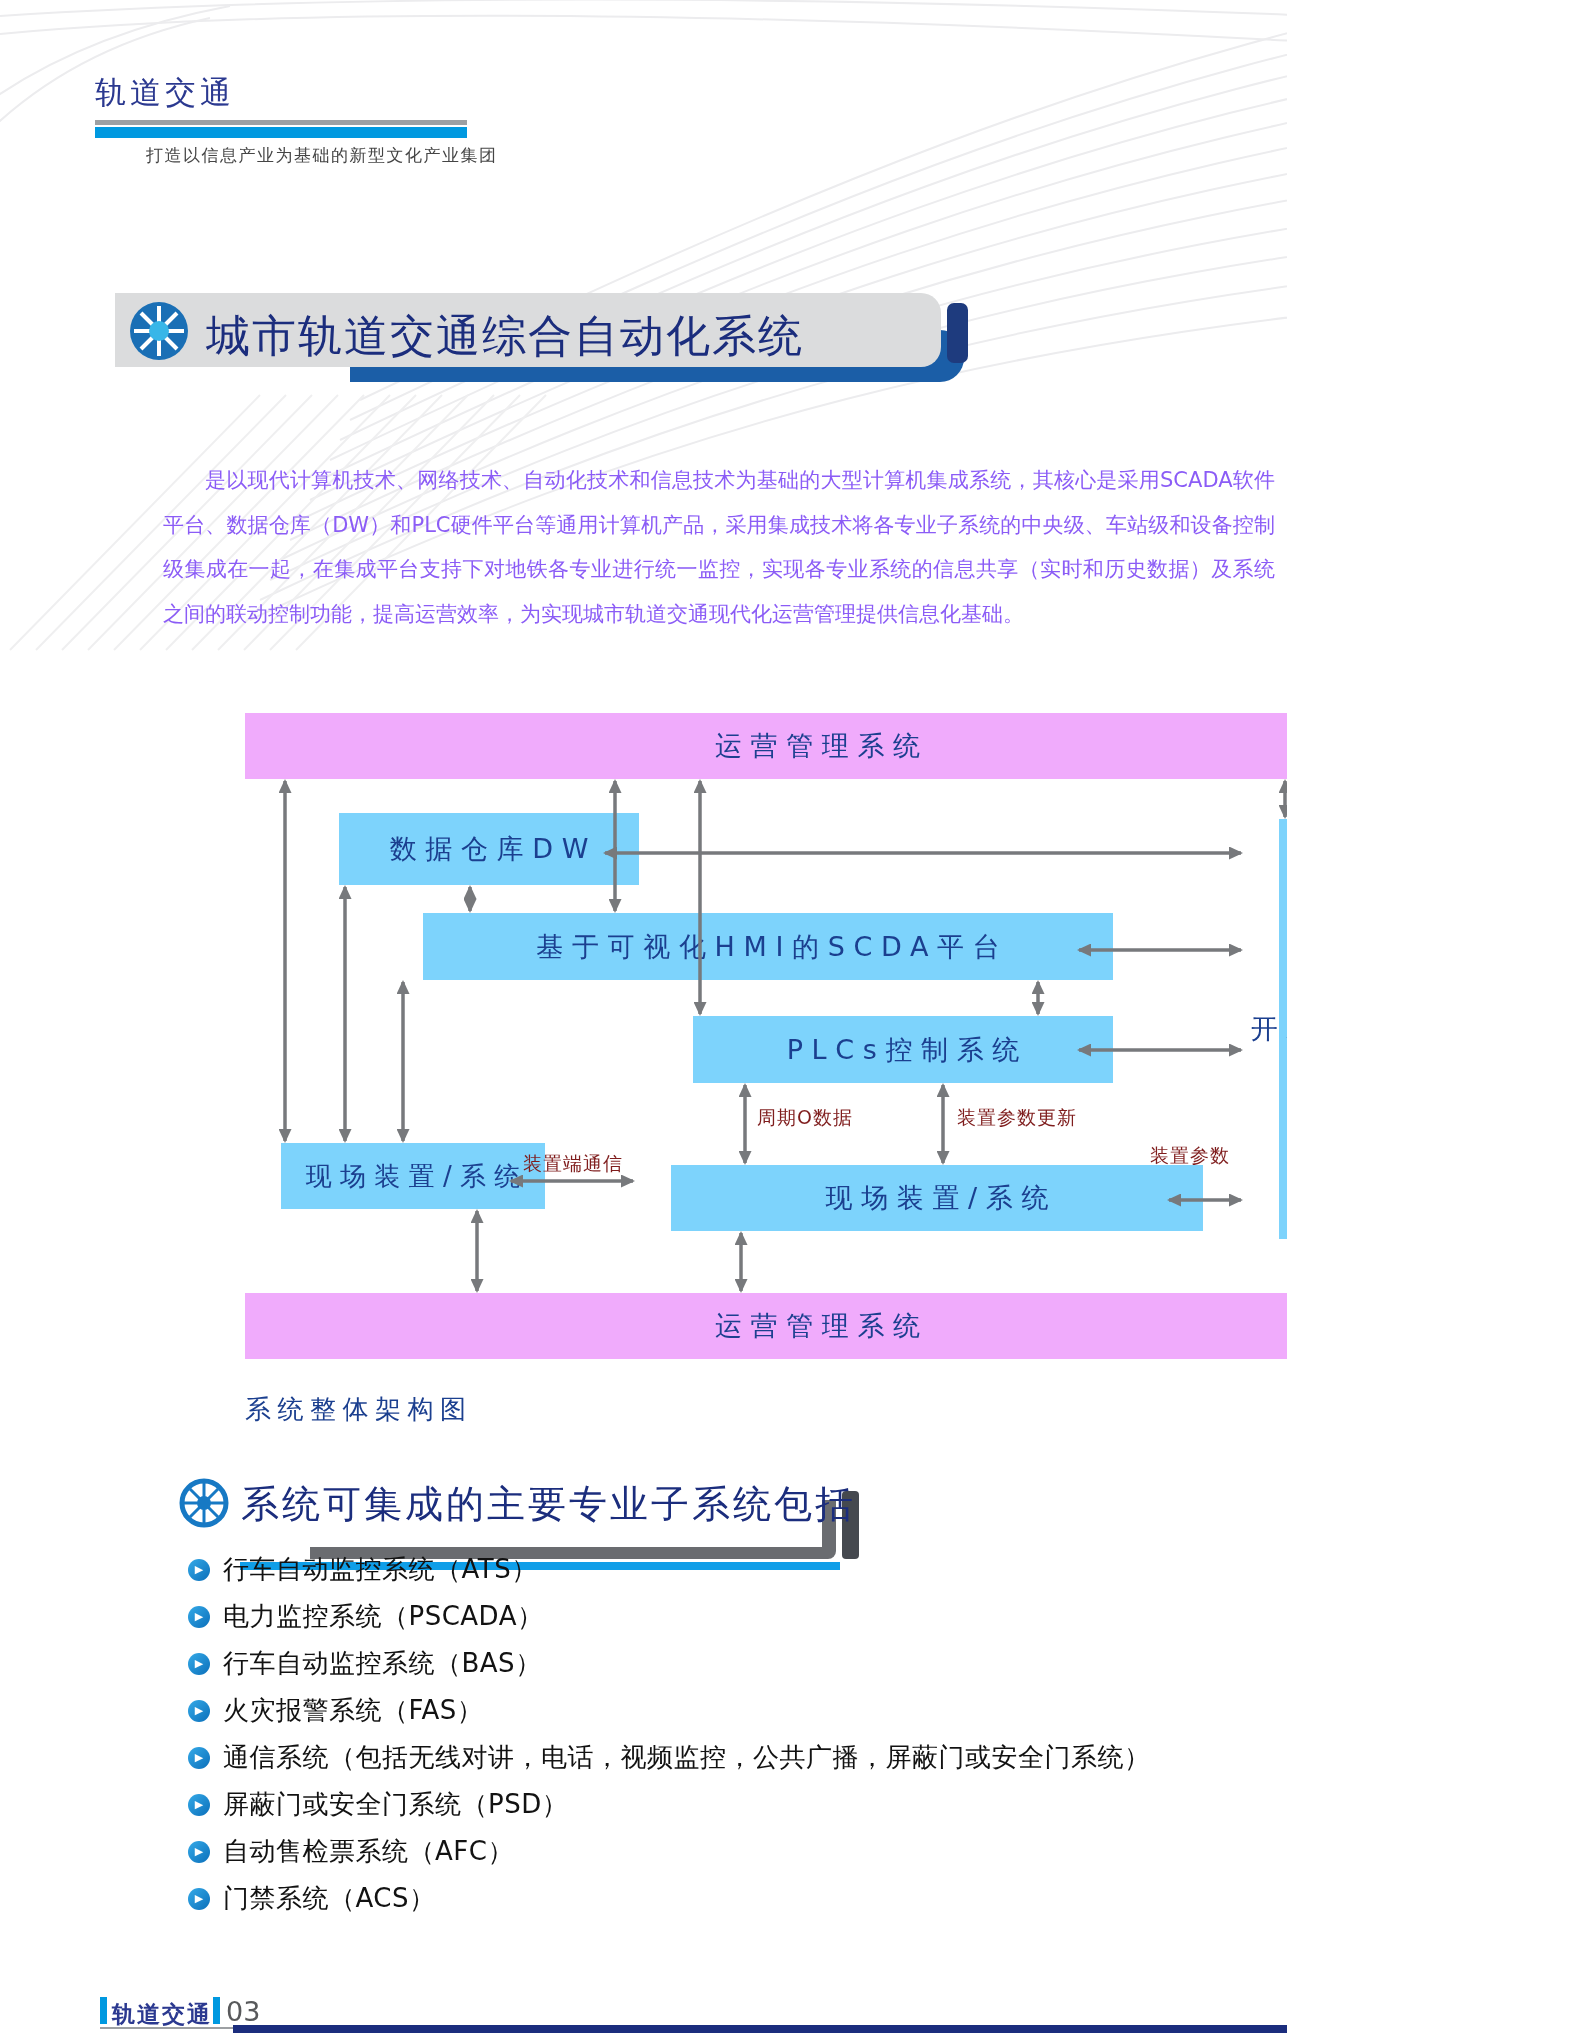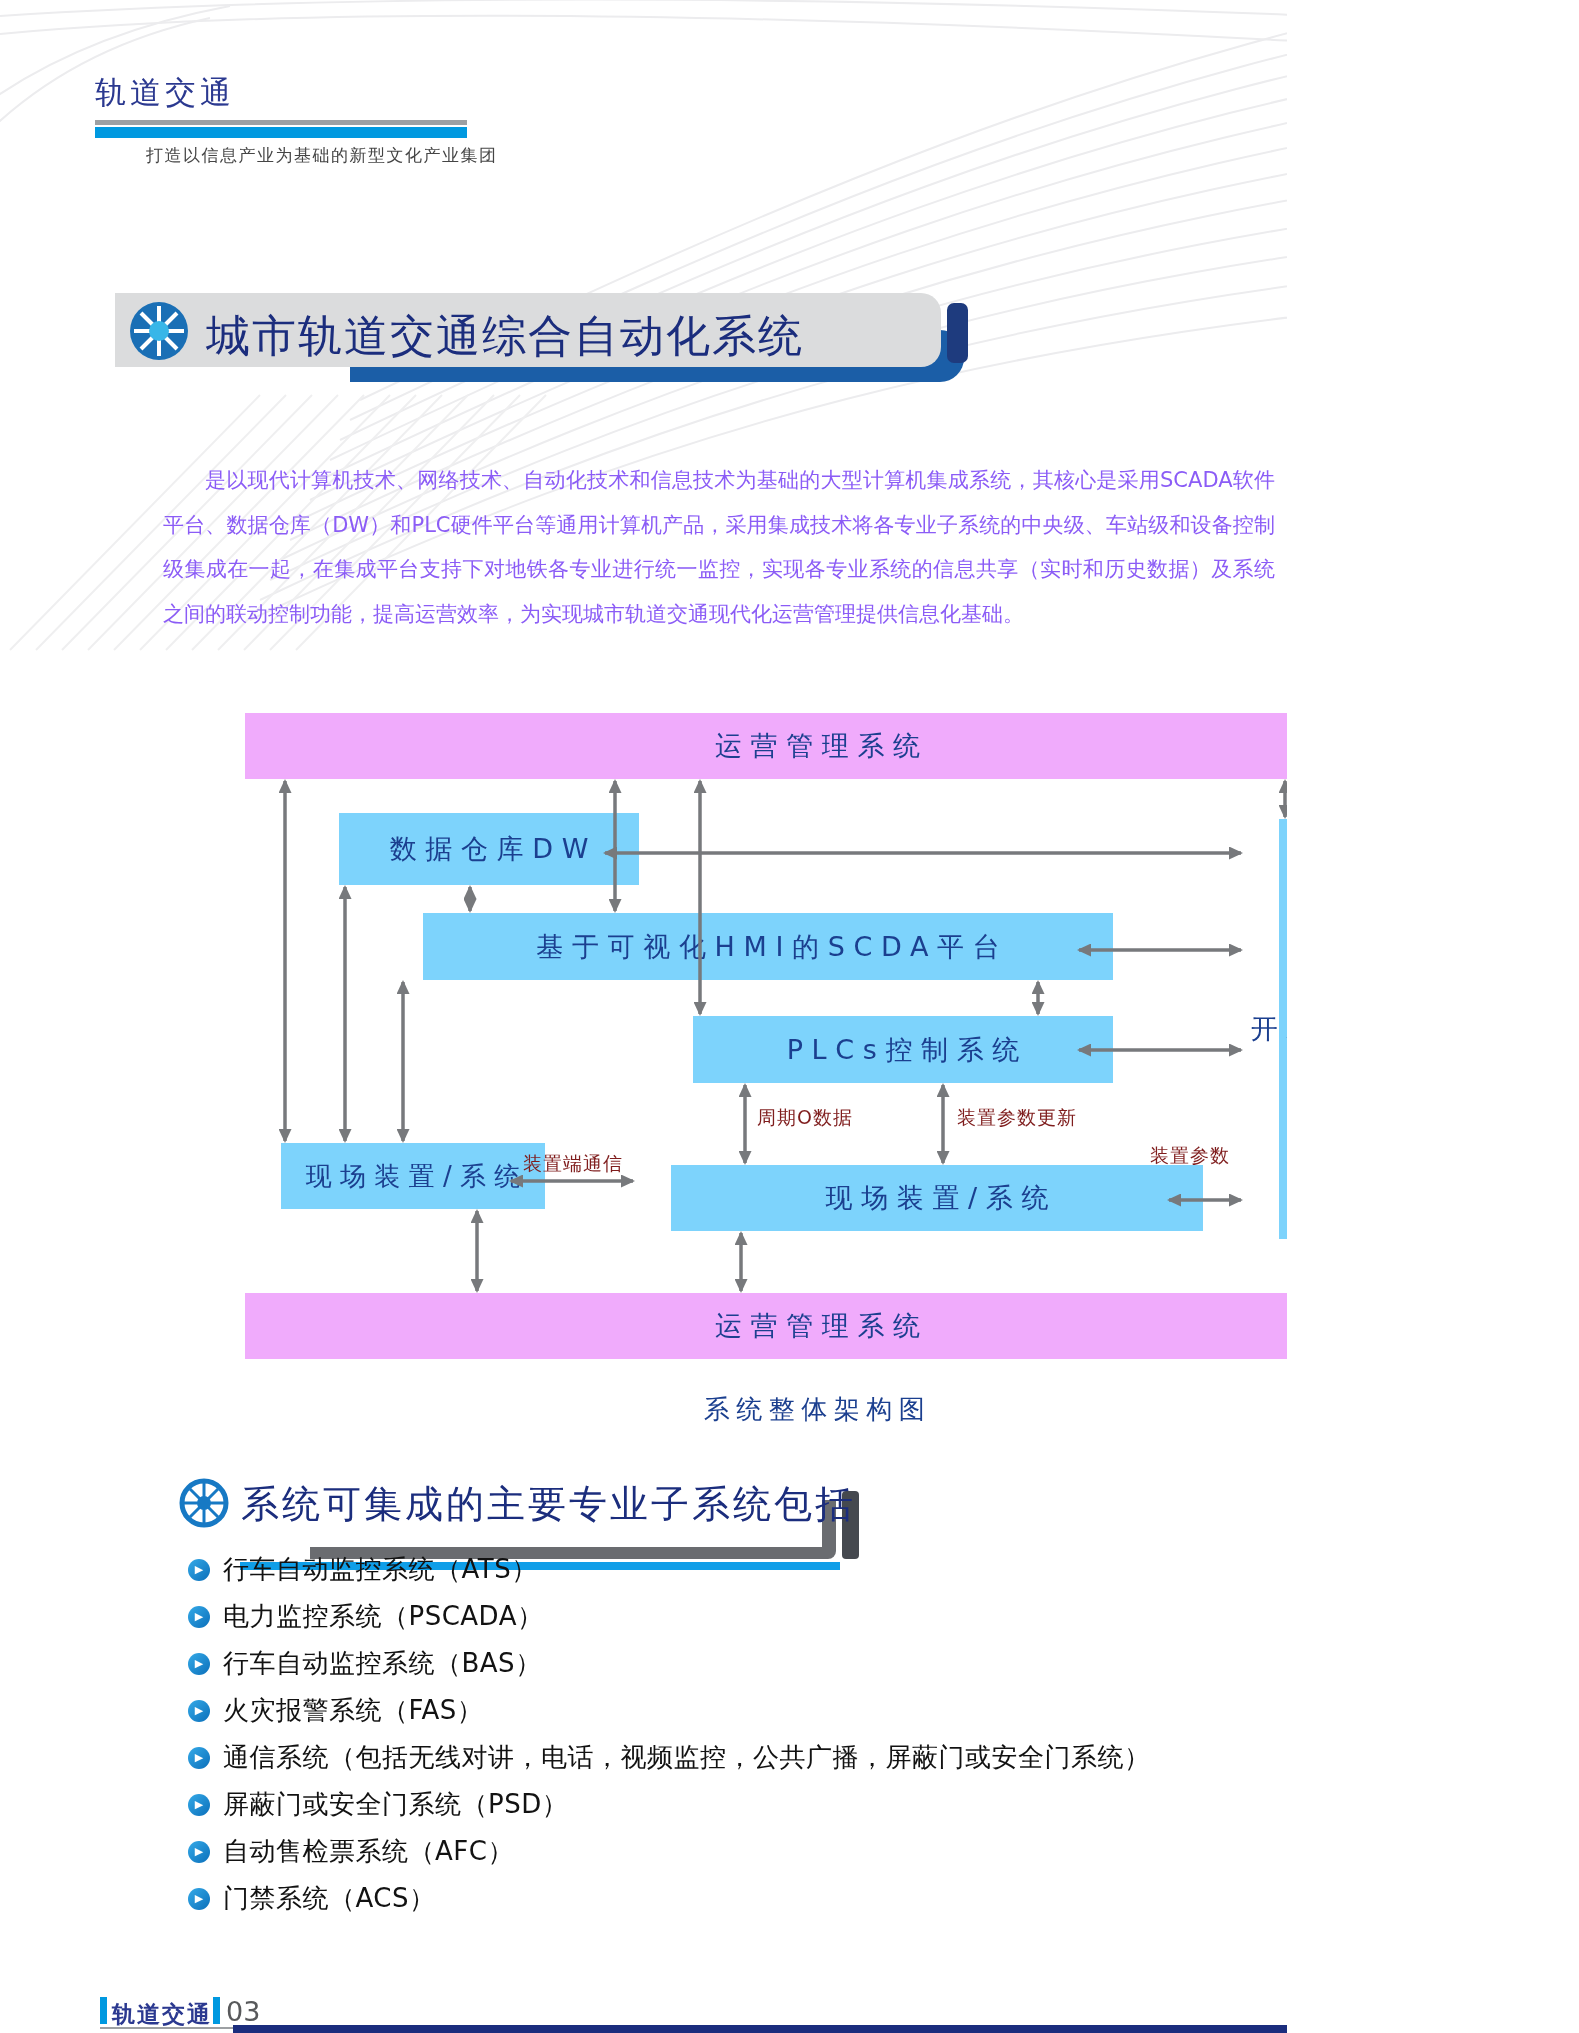--- a/index.html
+++ b/index.html
@@ -38,21 +38,21 @@
   .box-dev{left:998px;top:106px;width:86px;height:420px;line-height:1.45;}
   .box-fl{left:0;top:430px;width:264px;height:66px;font-size:26px;}
   .box-fc{left:390px;top:452px;width:532px;height:66px;}
   .box-bottom{left:0;top:580px;width:1145px;height:66px;}
   #arrows{position:absolute;left:0;top:0;width:1145px;height:660px;z-index:5;}
   .alabel{position:absolute;color:#7f1d1d;font-size:19px;letter-spacing:1px;z-index:6;white-space:nowrap;}
   .lbl-cycle{left:512px;top:392px;}
   .lbl-update{left:712px;top:392px;text-align:center;}
   .lbl-params{left:905px;top:430px;}
   .lbl-comm{left:258px;top:438px;width:140px;text-align:center;}
-  .caption{left:245px;top:1392px;width:1145px;text-align:center;font-size:26px;letter-spacing:0.25em;color:#1b3f8f;z-index:2;}
+  .caption{left:245px;top:1392px;width:1145px;font-size:26px;letter-spacing:0.25em;color:#1b3f8f;z-index:2;}
 
   
   .t2-icon{left:178px;top:1477px;width:52px;height:52px;z-index:3;}
   .t2-text{left:241px;top:1479px;font-size:38px;color:#1b2d7d;letter-spacing:3px;z-index:3;white-space:nowrap;}
   .t2-gray{left:310px;top:1547px;width:516px;height:12px;background:#6a6c70;z-index:2;}
   .t2-hook{left:822px;top:1500px;width:14px;height:59px;background:#6a6c70;border-radius:0 0 8px 0;z-index:2;}
   .t2-cap{left:842px;top:1491px;width:17px;height:68px;background:#45494f;border-radius:4px;z-index:2;}
   .t2-blue{left:240px;top:1562px;width:600px;height:8px;background:#0f9ee8;z-index:2;}
 
   

